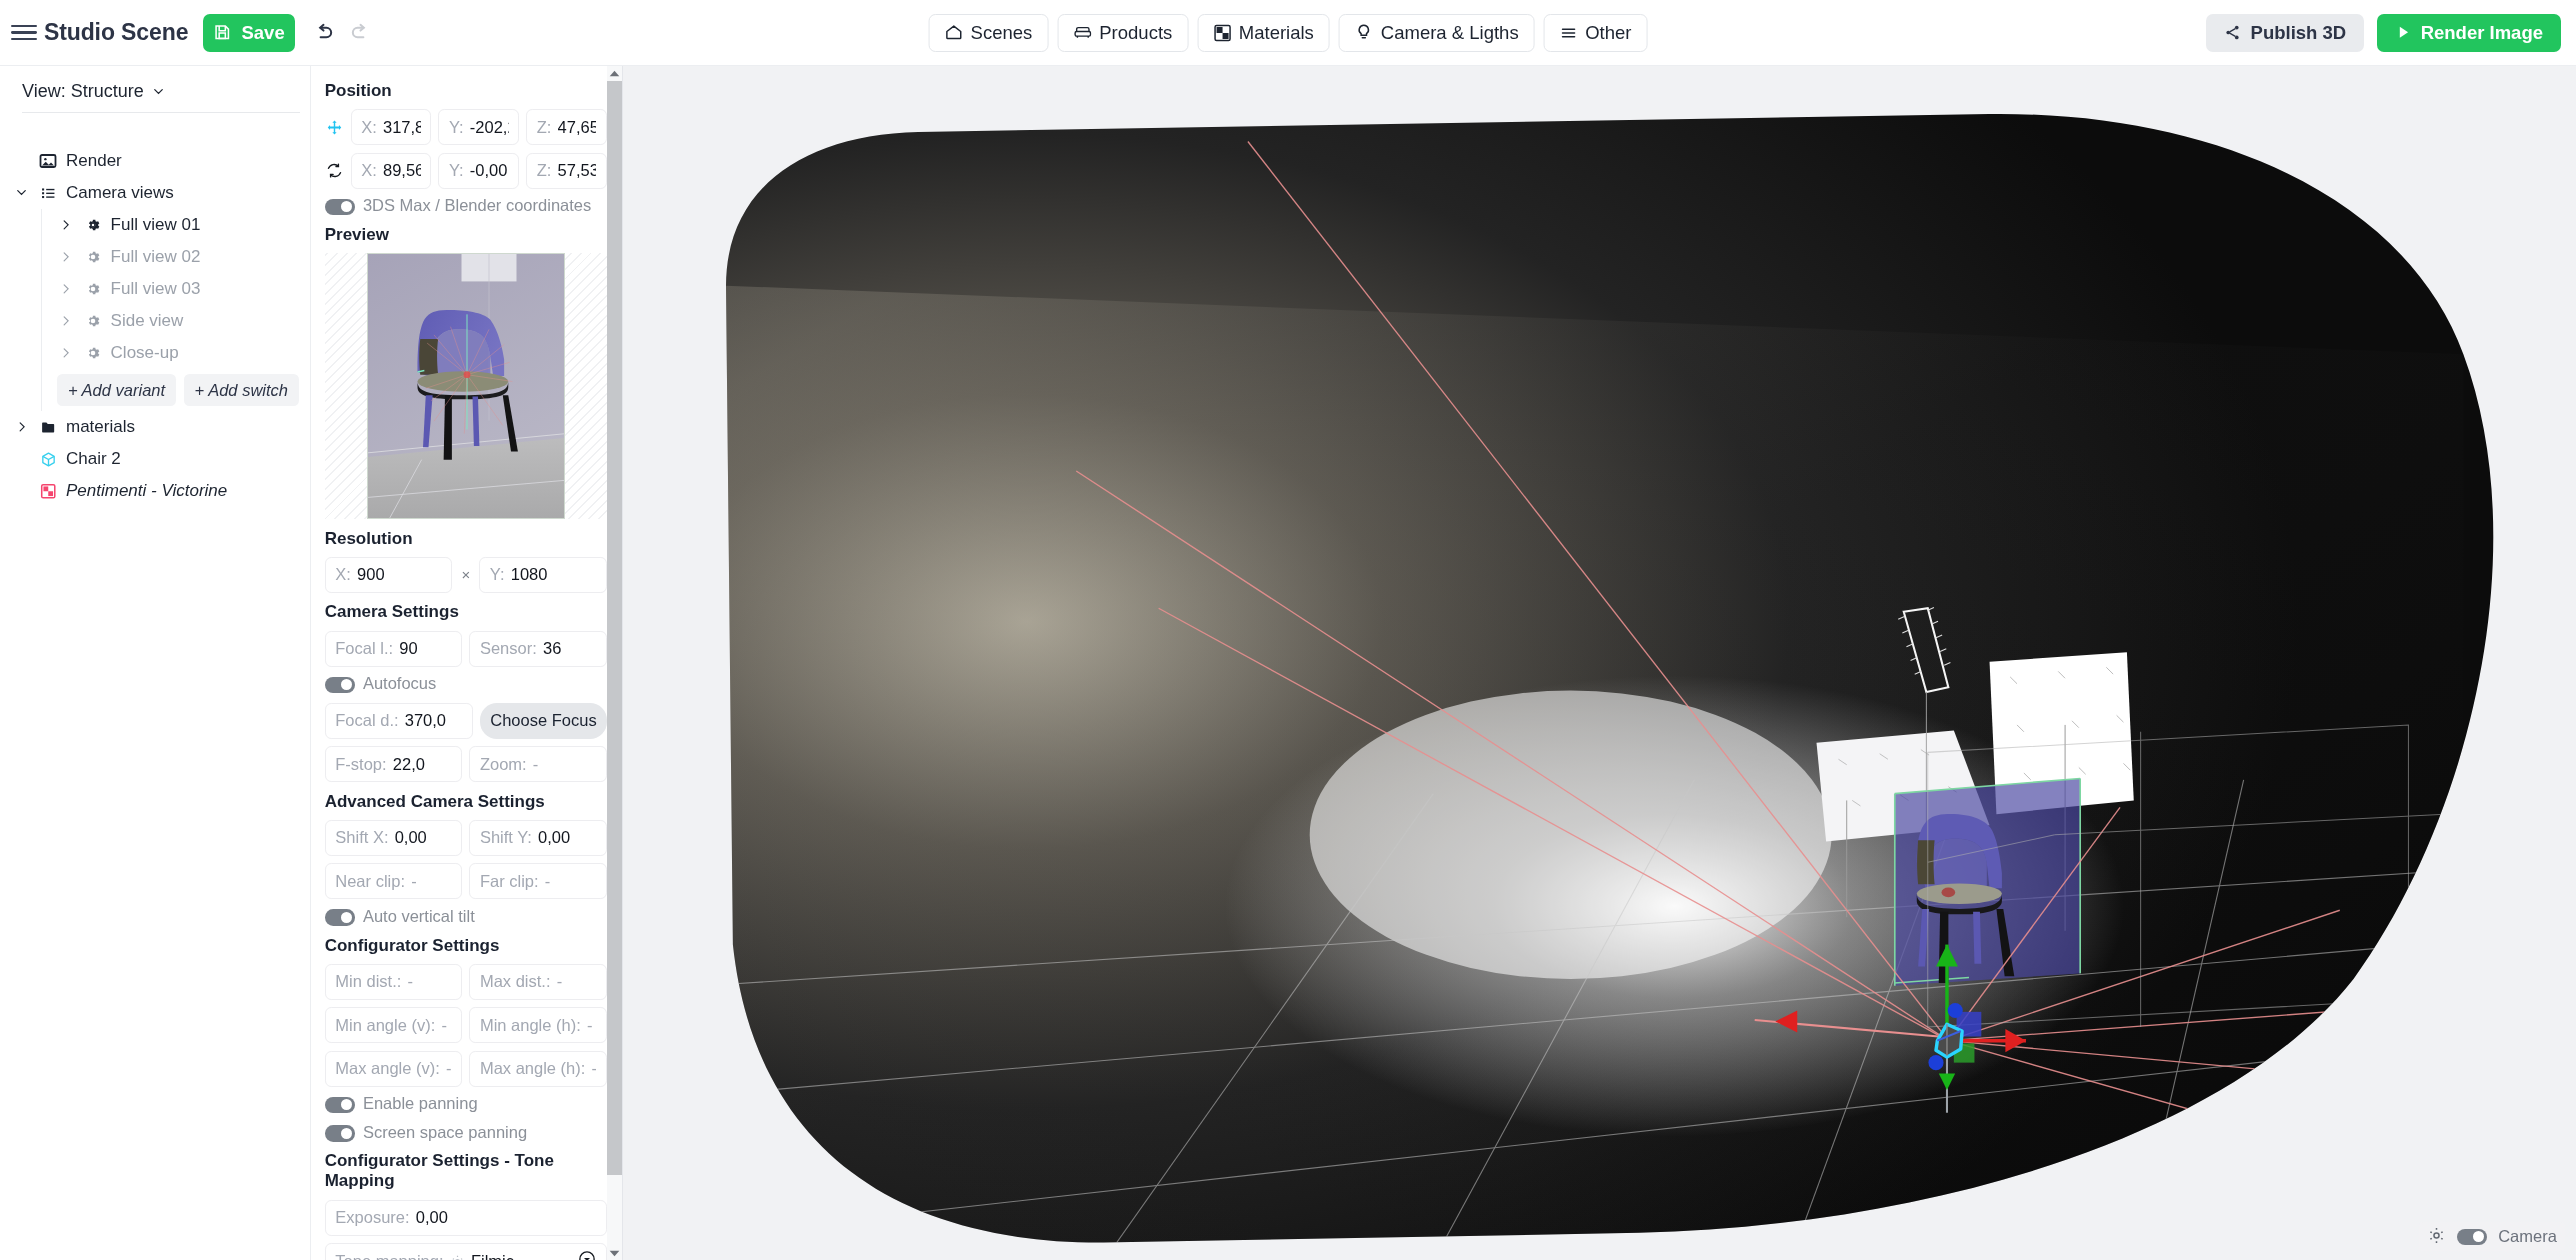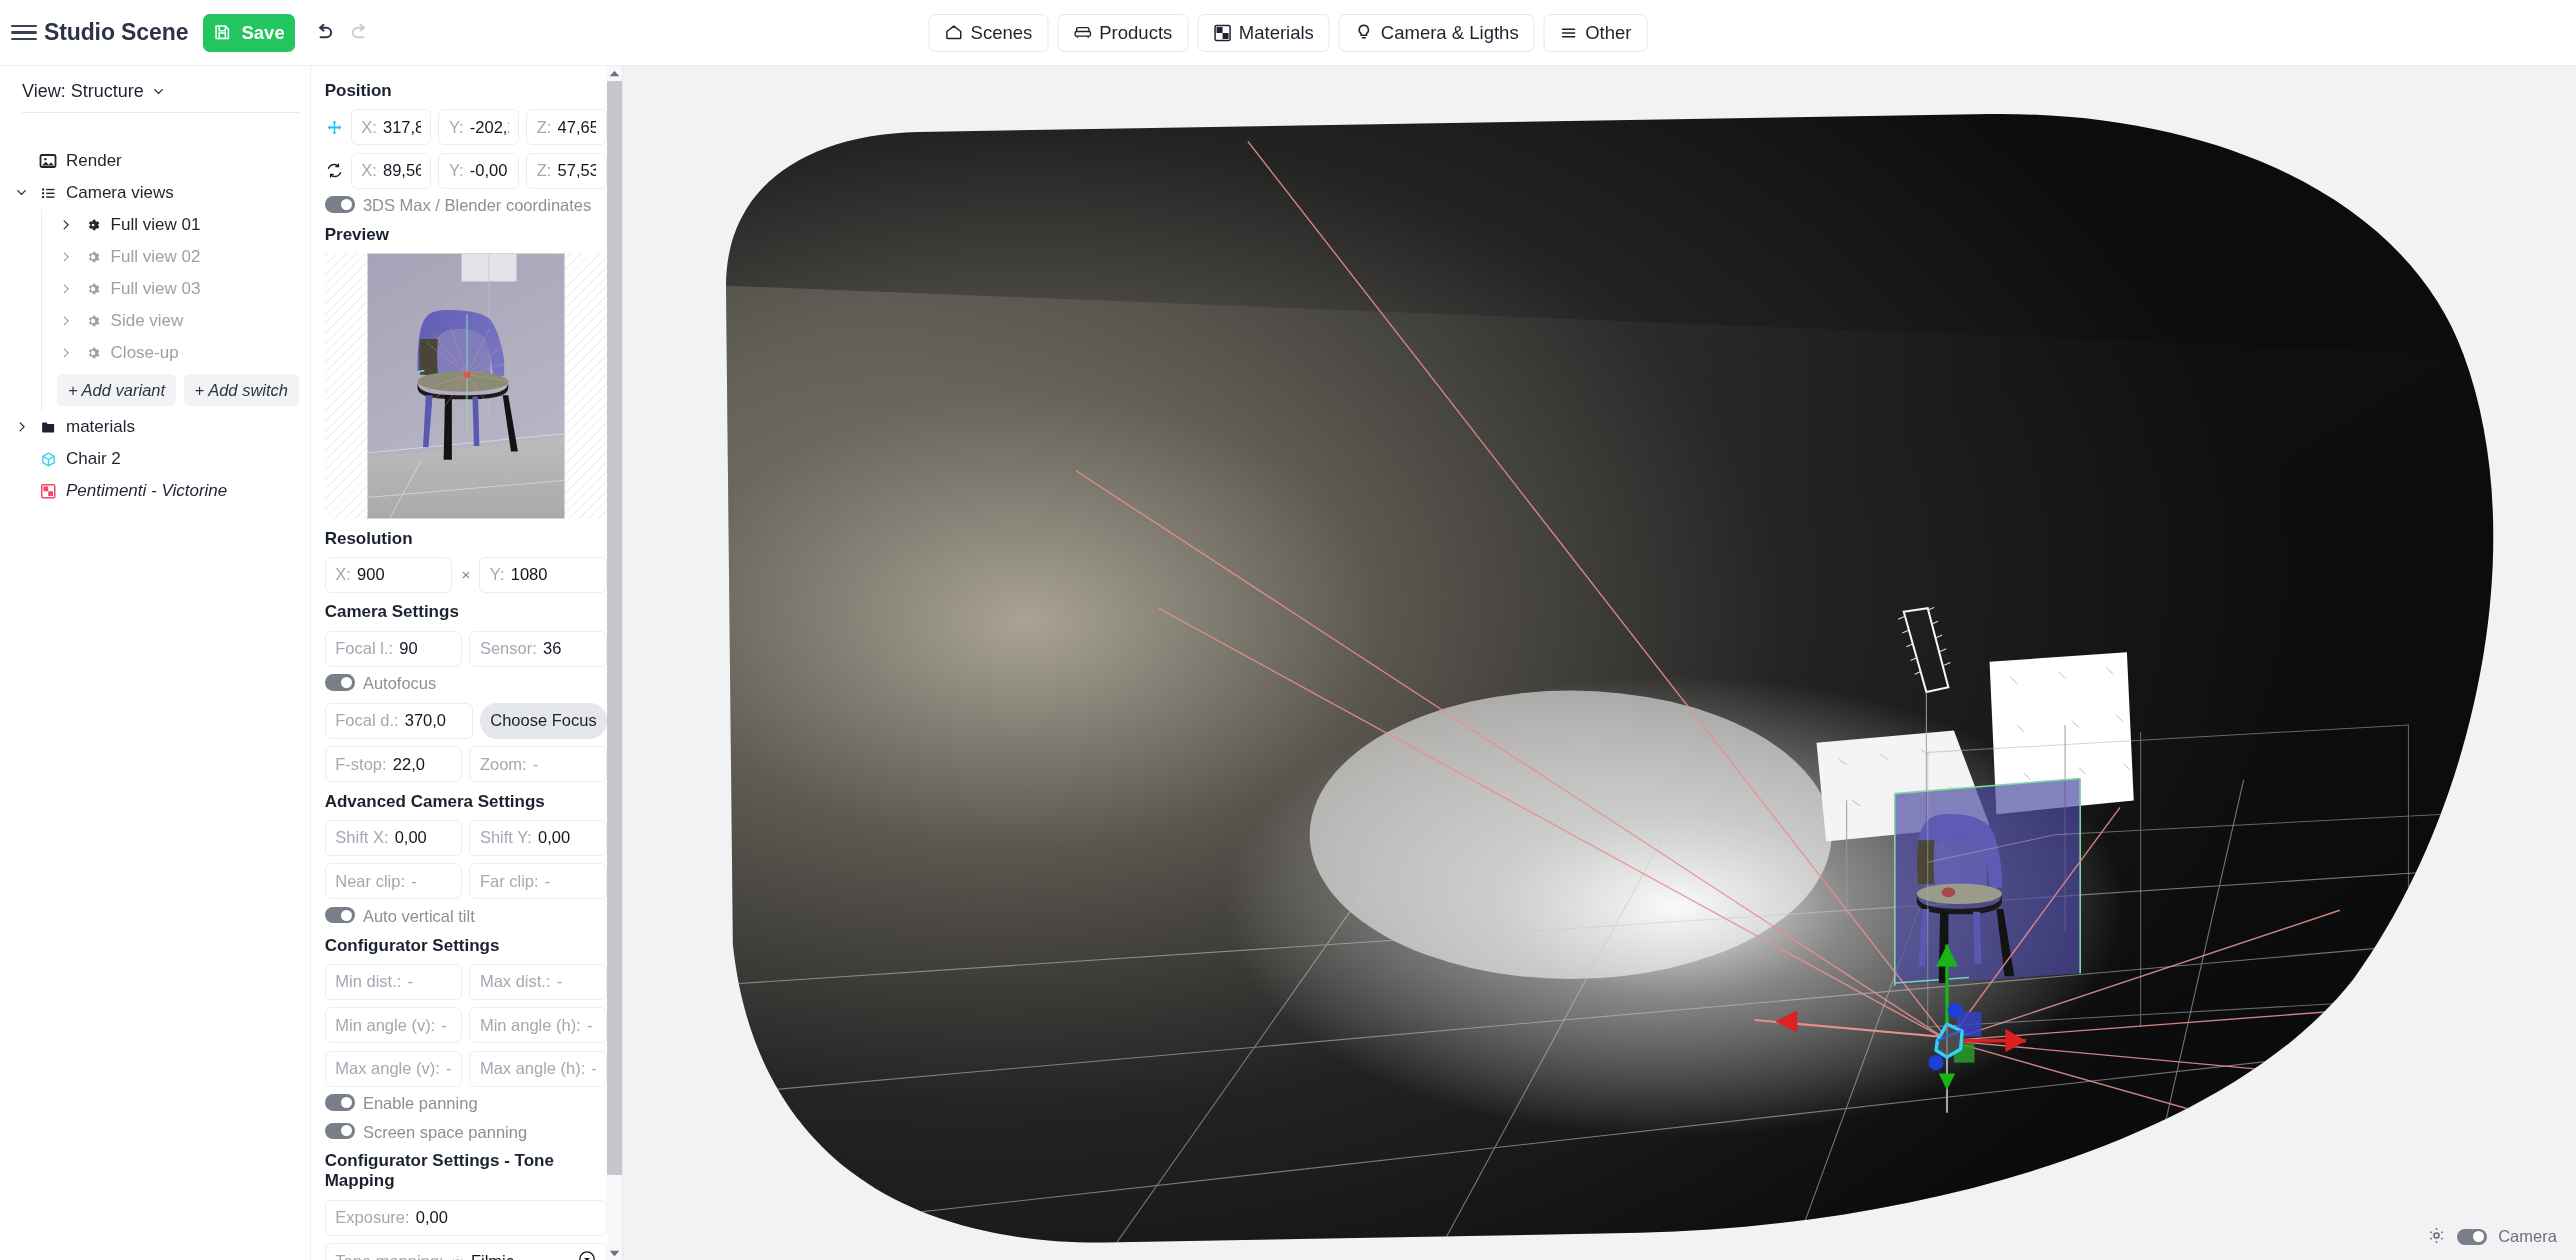--- a/index.html
+++ b/index.html
@@ -89,21 +89,21 @@
   .frow { display: flex; align-items: center; gap: 6.9px; margin-bottom: 7.5px; }
   .gicon { width: 19px; min-width: 19px; display: flex; align-items: center; justify-content: center; }
   .field {
     flex: 1; border: 0.7px solid #ededf0; border-radius: 6.2px; height: 36px;
     display: flex; align-items: center; gap: 6.2px; padding: 0 9.6px; background: #fff;
     font-size: 16.5px; cursor: text; min-width: 0;
   }
   .field .lab { color: #a3a8b2; white-space: nowrap; }
   .field .val { color: #12161e; white-space: nowrap; overflow: hidden; }
   .field .val.dim { color: #a3a8b2; }
-  .toggle-row { display: flex; align-items: flex-start; gap: 8.2px; margin: 6.2px 0 9.6px 0; cursor: pointer; }
+  .toggle-row { display: flex; align-items: flex-end; gap: 8.2px; margin: 6.2px 0 9.6px 0; cursor: pointer; }
   .tgl { width: 30px; height: 16.5px; border-radius: 8.2px; background: #787f88; position: relative; flex: none; }
   .tgl i { position: absolute; width: 11px; height: 11px; border-radius: 50%; background: #fff; top: 2.7px; left: 3.4px; }
   .tgl.on { background: #787f88; }
   .tgl.on i { left: 16px; }
   .tgl-lab { font-size: 16.5px; color: #8b9098; }
   .preview-wrap {
     width: 100%; height: 266px; margin-bottom: 4.1px;
     background-image: repeating-linear-gradient(-45deg, #ffffff 0 5.5px, #f0f1f3 5.5px 6.9px);
     display: flex; align-items: center; justify-content: center; overflow: hidden;
   }
@@ -201,20 +201,37 @@
         <span>Camera &amp; Ligths</span>
       </button>
       <button class="tab-btn">
         <svg width="18" height="18" viewBox="0 0 24 24" stroke="#1d2430" stroke-width="2.1" stroke-linecap="round">
           <path d="M4 7h16M4 12h16M4 17h16"></path>
         </svg>
         <span>Other</span>
       </button>
     </div>
 
+    <div class="tb-right">
+      <button class="btn-publish">
+        <svg width="17" height="17" viewBox="0 0 24 24" fill="#2d3446">
+          <circle cx="18" cy="5" r="2.6"></circle>
+            <circle cx="6" cy="12" r="2.6"></circle>
+            <circle cx="18" cy="19" r="2.6"></circle>
+          <path d="M8 11l8-4.5M8 13l8 4.5" stroke="#2d3446" stroke-width="1.9"></path>
+        </svg>
+        <span>Publish 3D</span>
+      </button>
+      <button class="btn-render">
+        <svg width="16.5" height="16.5" viewBox="0 0 24 24" fill="#fff">
+          <path d="M7 4l12 8-12 8z"></path>
+        </svg>
+        <span>Render Image</span>
+      </button>
+    </div>
   </div>
 
   <div class="body">
 
     <div class="sidebar">
       <div class="view-row">
         <span>View: Structure</span>
         <svg width="15" height="15" viewBox="0 0 24 24" fill="none" stroke="#1d2430" stroke-width="2" stroke-linecap="round">
             <path d="M6 9l6 6 6-6"></path>
           </svg>

